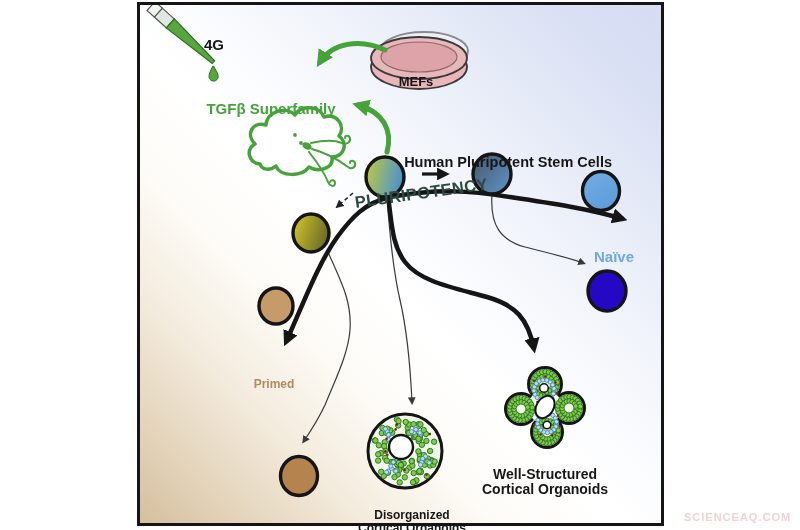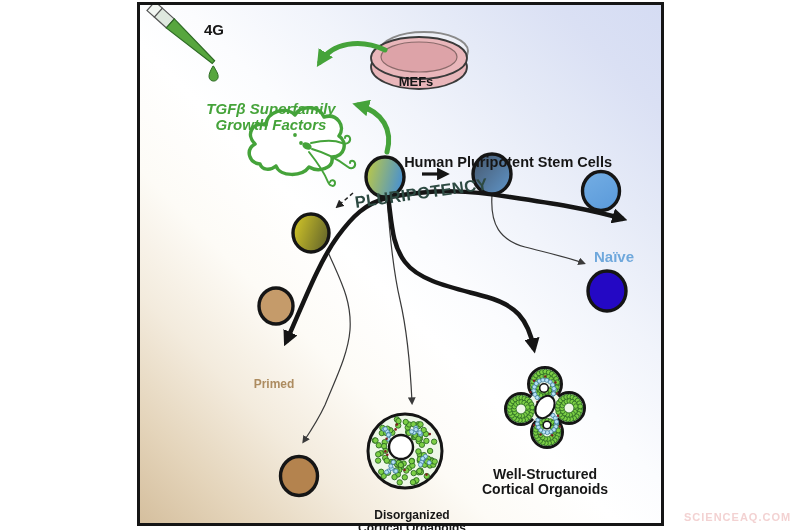--- a/index.html
+++ b/index.html
@@ -6,25 +6,25 @@
   body{width:800px;height:530px;background:#ffffff;position:relative;overflow:hidden;
        font-family:"Liberation Sans","DejaVu Sans",sans-serif;}
   #panel{position:absolute;left:137px;top:2px;width:521px;height:518px;
          border:3px solid #151515;
          background:linear-gradient(45deg,#d5bf9e 0%,#e4d4ba 10%,#f3ebdd 22%,#fdfbf6 34%,
                     #ffffff 46%,#fbfcfe 54%,#f1f4fb 66%,#e5eaf7 78%,#dae0f4 90%,#d5dcf3 100%);}
   #art{position:absolute;left:0;top:0;}
   .lbl{position:absolute;font-weight:bold;white-space:nowrap;}
   .ctr{text-align:center;white-space:normal;margin-top:19px;}
   .t-black{color:#161616;}
-  .t-green{color:var(--c-green,#45a33a);font-style:italic;}
+  .t-green{color:var(--c-green,#45a33a);}
   .t-teal{color:var(--c-teal_text,#2d4a42);}
   .t-naive{color:var(--c-naive,#6fa8dc);}
   .t-primed{color:var(--c-primed,#ad8c60);}
-  #lbl-4g{left:64px;top:16px;font-size:15px;}
+  #lbl-4g{left:64px;top:31px;font-size:15px;}
   #lbl-gf{left:38px;top:77px;width:186px;font-size:15px;line-height:1.04;}
   #lbl-mefs{left:245px;top:50px;width:62px;font-size:13px;}
   #lbl-hpsc{left:250px;top:130px;width:222px;font-size:14.5px;text-align:right;}
   #lbl-pluri{left:215px;top:188px;font-size:16.5px;letter-spacing:.4px;
              transform:rotate(-8deg);transform-origin:left center;}
   #lbl-naive{left:443px;top:224px;width:62px;font-size:15px;}
   #lbl-primed{left:103px;top:353px;width:62px;font-size:12px;}
   #lbl-disorg{left:190px;top:485px;width:164px;font-size:12px;line-height:1.08;text-align:center;}
   #lbl-well{left:323px;top:443px;width:164px;font-size:14px;line-height:1.08;}
   #watermark{position:absolute;left:684px;top:511px;font-size:11px;font-weight:bold;
@@ -481,21 +481,20 @@
         </g>
       <ellipse cx="405" cy="402" rx="8.5" ry="12" transform="rotate(32 405 402)" fill="#ffffff" stroke="#151515" stroke-width="2"></ellipse>
       <circle cx="404" cy="383" r="4.3" fill="#ffffff" stroke="#151515" stroke-width="1.5"></circle>
       <circle cx="407" cy="420" r="3.8" fill="#ffffff" stroke="#151515" stroke-width="1.5"></circle>
     </g>
   </svg>
 
   <div id="lbl-4g" class="lbl t-black">4G</div>
   <div id="lbl-gf" class="lbl ctr t-green">
     <div>TGFβ Superfamily</div>
-    <div>Growth Factors</div>
   </div>
   <div id="lbl-mefs" class="lbl ctr t-black">MEFs</div>
   <div id="lbl-hpsc" class="lbl ctr t-black">Human Pluripotent Stem Cells</div>
   <div id="lbl-pluri" class="lbl t-teal">PLURIPOTENCY</div>
   <div id="lbl-naive" class="lbl ctr t-naive">Naïve</div>
   <div id="lbl-primed" class="lbl ctr t-primed">Primed</div>
   <div id="lbl-disorg" class="lbl ctr t-black">
     <div>Disorganized</div>
     <div>Cortical Organoids</div>
   </div>

